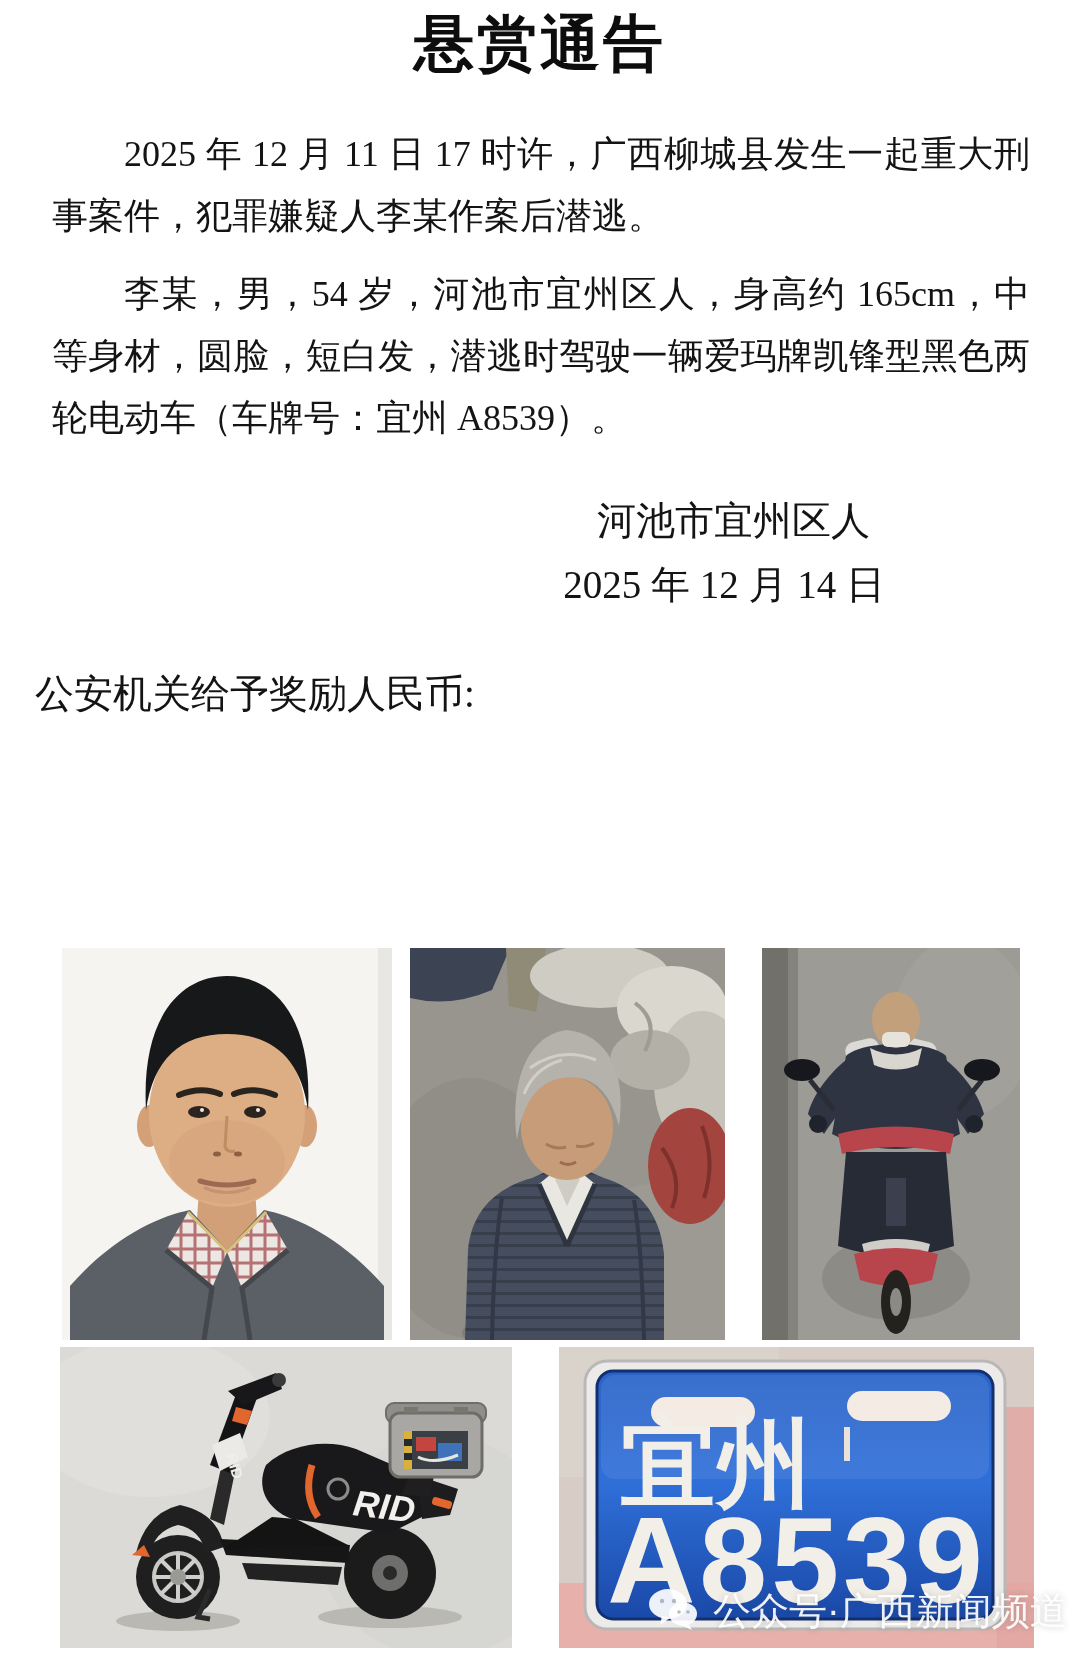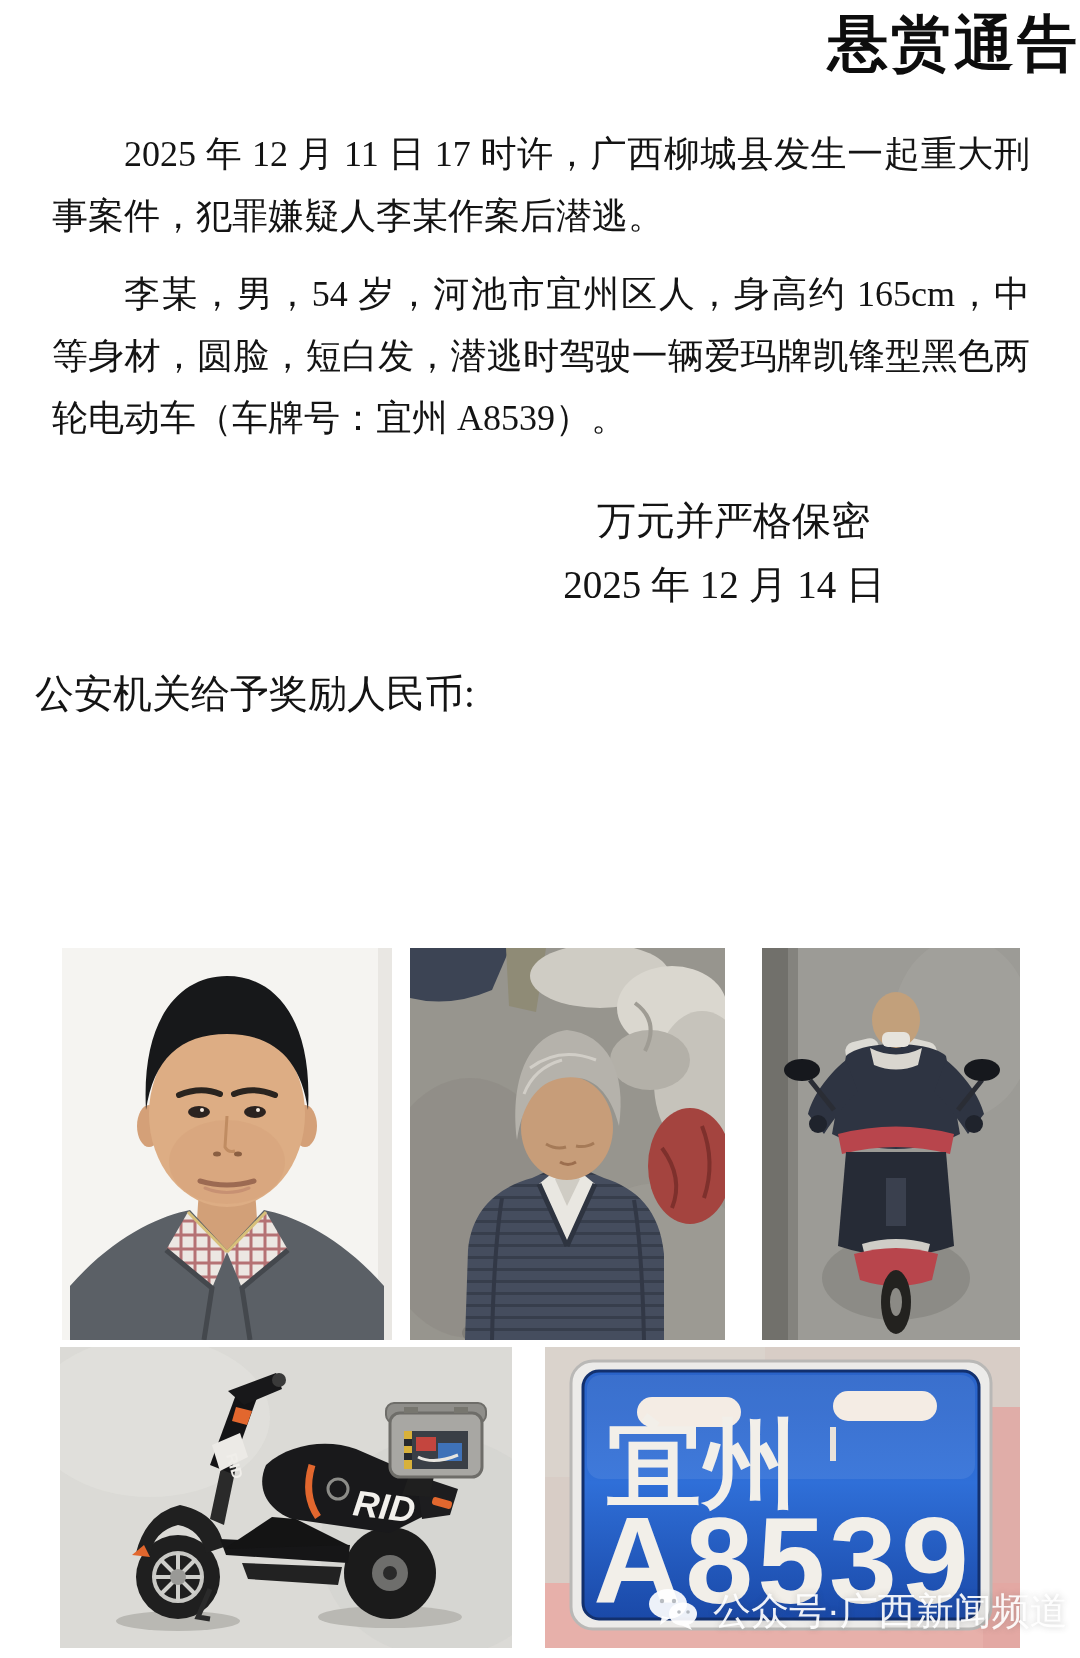--- a/index.html
+++ b/index.html
@@ -2,36 +2,36 @@
 <html><head>
 <meta charset="utf-8">
 <style>
   html,body{margin:0;padding:0;background:#ffffff;}
   .page{
     position:relative; width:1080px; height:1658px; background:#ffffff;
     overflow:hidden; color:#141414;
     font-family:"Liberation Serif", serif;
   }
   .title{
-    margin:0; padding-top:4px; text-align:right;
+    margin:0; padding-top:4px; text-align:center;
     font-family:"Liberation Sans", sans-serif;
     font-size:60px; font-weight:bold; letter-spacing:3px; color:#0d0d0d;
   }
   .body-text{ margin:38px 34px 0 36px; font-size:36px; line-height:62px; text-align:justify; }
   .body-text p{ margin:16px; text-indent:2em; }
   .sign-block{ margin-top:40px; font-size:39px; line-height:64px; text-align:right; padding-right:195px; }
   .sign-block .authority{ padding-right:15px; }
   .caption{ margin:50px 0 0 35px; font-size:39px; }
   .ph{ position:absolute; overflow:hidden; background:#eee; }
   .ph svg{ display:block; width:100%; height:100%; }
   #ph1{ left:62px;  top:948px;  width:330px; height:392px; }
   #ph2{ left:410px; top:948px;  width:315px; height:392px; }
   #ph3{ left:762px; top:948px;  width:258px; height:392px; }
   #ph4{ left:60px;  top:1347px; width:452px; height:301px; }
-  #ph5{ left:545px; top:1347px; width:475px; height:301px; }
+  #ph5{ left:559px; top:1347px; width:475px; height:301px; }
   .watermark{
     position:absolute; left:648px; top:1586px; display:flex; align-items:flex-start; gap:15px;
     white-space:nowrap; pointer-events:none;
   }
   .watermark .wm-text{
     font-family:"Liberation Sans", sans-serif;
     font-size:38px; color:rgba(255,255,255,0.92);
     text-shadow:0 0 6px rgba(60,60,60,0.25);
   }
   .wm-icon{ width:50px; height:46px; flex:0 0 auto; }
@@ -42,21 +42,21 @@
 <div class="page">
 
   <h1 class="title">悬赏通告</h1>
 
   <div class="body-text">
     <p>2025 年 12 月 11 日 17 时许，广西柳城县发生一起重大刑事案件，犯罪嫌疑人李某作案后潜逃。</p>
     <p>李某，男，54 岁，河池市宜州区人，身高约 165cm，中等身材，圆脸，短白发，潜逃时驾驶一辆爱玛牌凯锋型黑色两轮电动车（车牌号：宜州 A8539）。</p>
   </div>
 
   <div class="sign-block">
-    <div class="authority">万元并严格保密</div>
+    <div class="authority">河池市宜州区人</div>
     <div class="date">2025 年 12 月 14 日</div>
   </div>
 
   <div class="caption">公安机关给予奖励人民币:</div>
 
   <div class="ph" id="ph1">
     <svg viewBox="0 0 330 392">
       <defs>
         <pattern id="plaid" width="14" height="14" patternUnits="userSpaceOnUse">
           <rect width="14" height="14" fill="#ece7e2"></rect>

